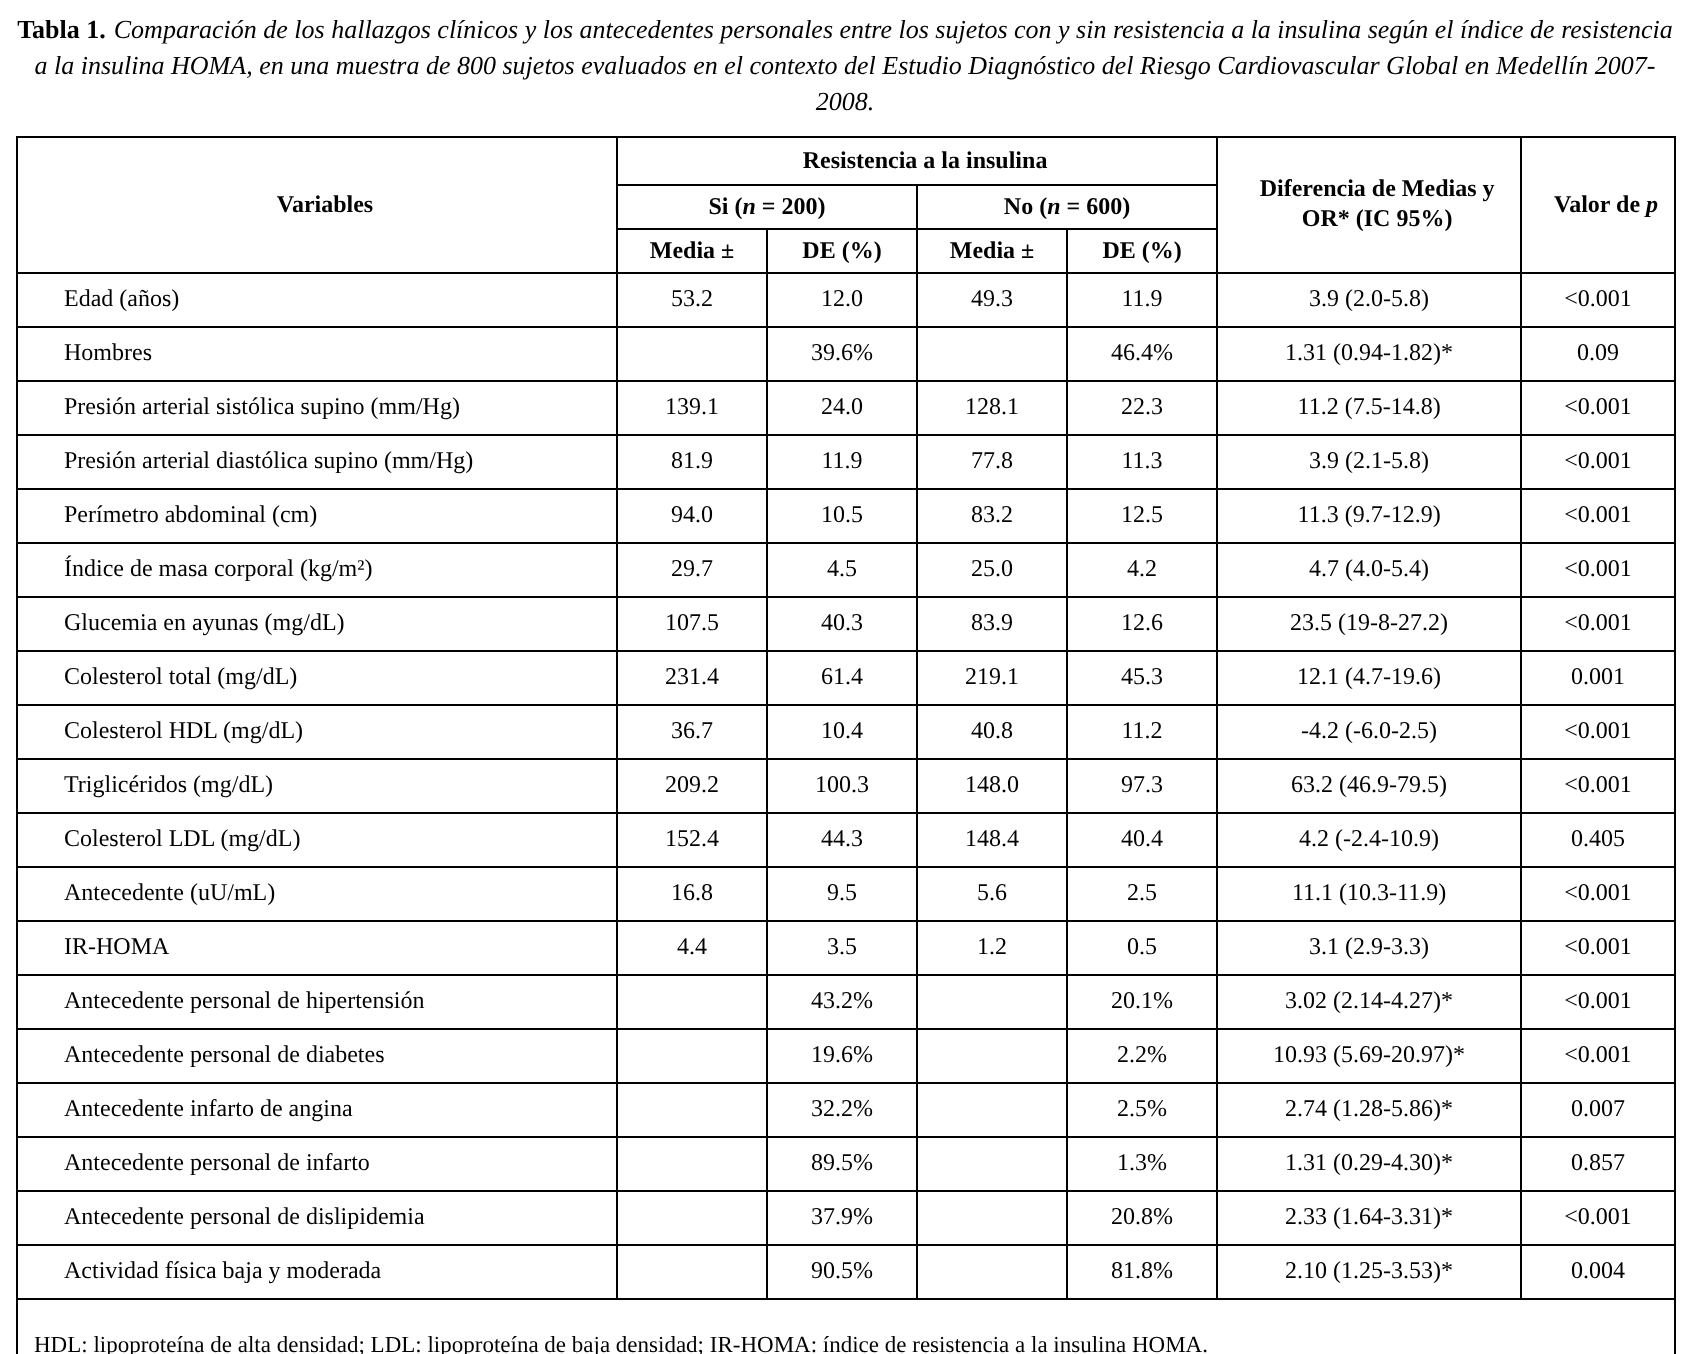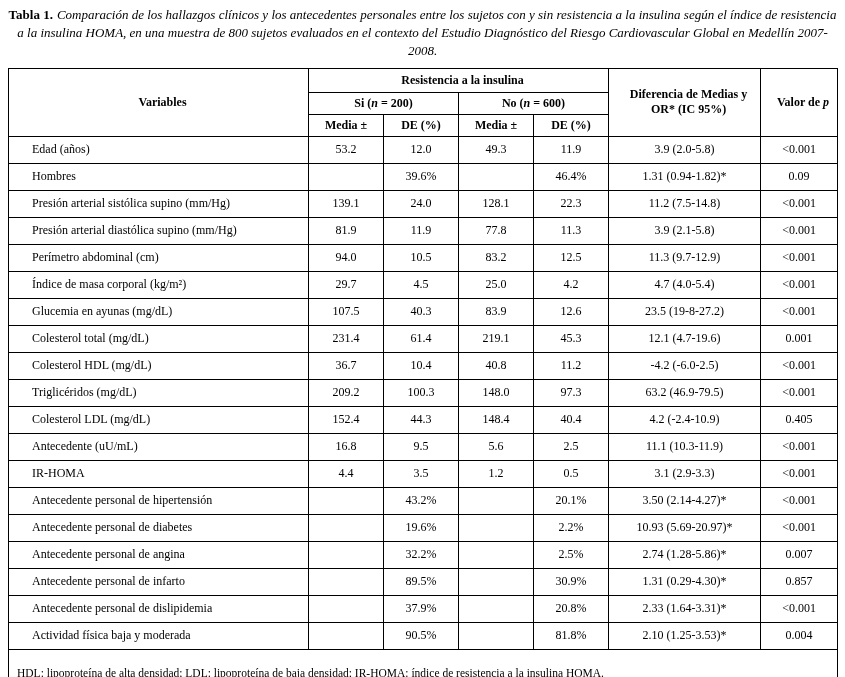--- a/index.html
+++ b/index.html
@@ -211,47 +211,47 @@
           <td class="num-cell">0.5</td>
           <td class="num-cell">3.1 (2.9-3.3)</td>
           <td class="num-cell">&lt;0.001</td>
         </tr>
         <tr>
           <td class="var-cell">Antecedente personal de hipertensión</td>
           <td class="num-cell"></td>
           <td class="num-cell">43.2%</td>
           <td class="num-cell"></td>
           <td class="num-cell">20.1%</td>
-          <td class="num-cell">3.50 (2.14-4.27)*</td>
+          <td class="num-cell">3.02 (2.14-4.27)*</td>
           <td class="num-cell">&lt;0.001</td>
         </tr>
         <tr>
           <td class="var-cell">Antecedente personal de diabetes</td>
           <td class="num-cell"></td>
           <td class="num-cell">19.6%</td>
           <td class="num-cell"></td>
           <td class="num-cell">2.2%</td>
           <td class="num-cell">10.93 (5.69-20.97)*</td>
           <td class="num-cell">&lt;0.001</td>
         </tr>
         <tr>
-          <td class="var-cell">Antecedente personal de angina</td>
+          <td class="var-cell">Antecedente infarto de angina</td>
           <td class="num-cell"></td>
           <td class="num-cell">32.2%</td>
           <td class="num-cell"></td>
           <td class="num-cell">2.5%</td>
           <td class="num-cell">2.74 (1.28-5.86)*</td>
           <td class="num-cell">0.007</td>
         </tr>
         <tr>
           <td class="var-cell">Antecedente personal de infarto</td>
           <td class="num-cell"></td>
           <td class="num-cell">89.5%</td>
           <td class="num-cell"></td>
-          <td class="num-cell">30.9%</td>
+          <td class="num-cell">1.3%</td>
           <td class="num-cell">1.31 (0.29-4.30)*</td>
           <td class="num-cell">0.857</td>
         </tr>
         <tr>
           <td class="var-cell">Antecedente personal de dislipidemia</td>
           <td class="num-cell"></td>
           <td class="num-cell">37.9%</td>
           <td class="num-cell"></td>
           <td class="num-cell">20.8%</td>
           <td class="num-cell">2.33 (1.64-3.31)*</td>

